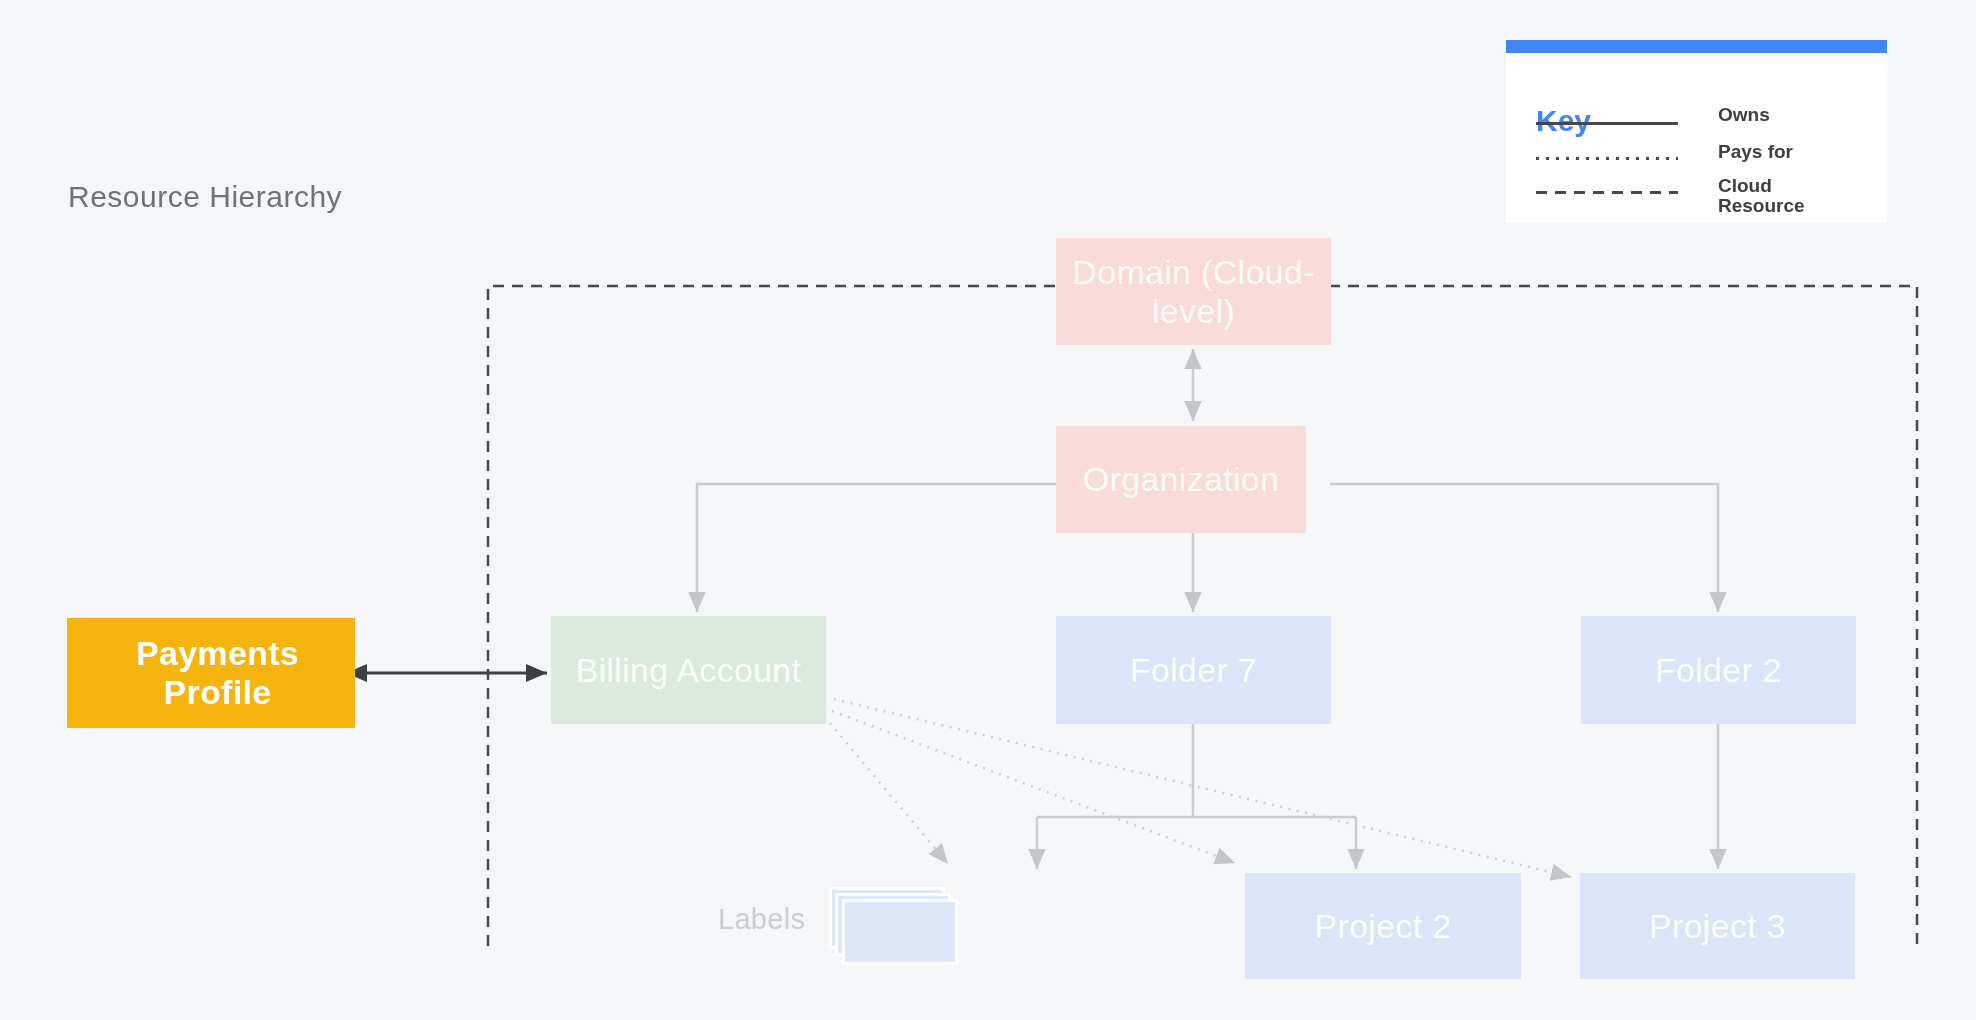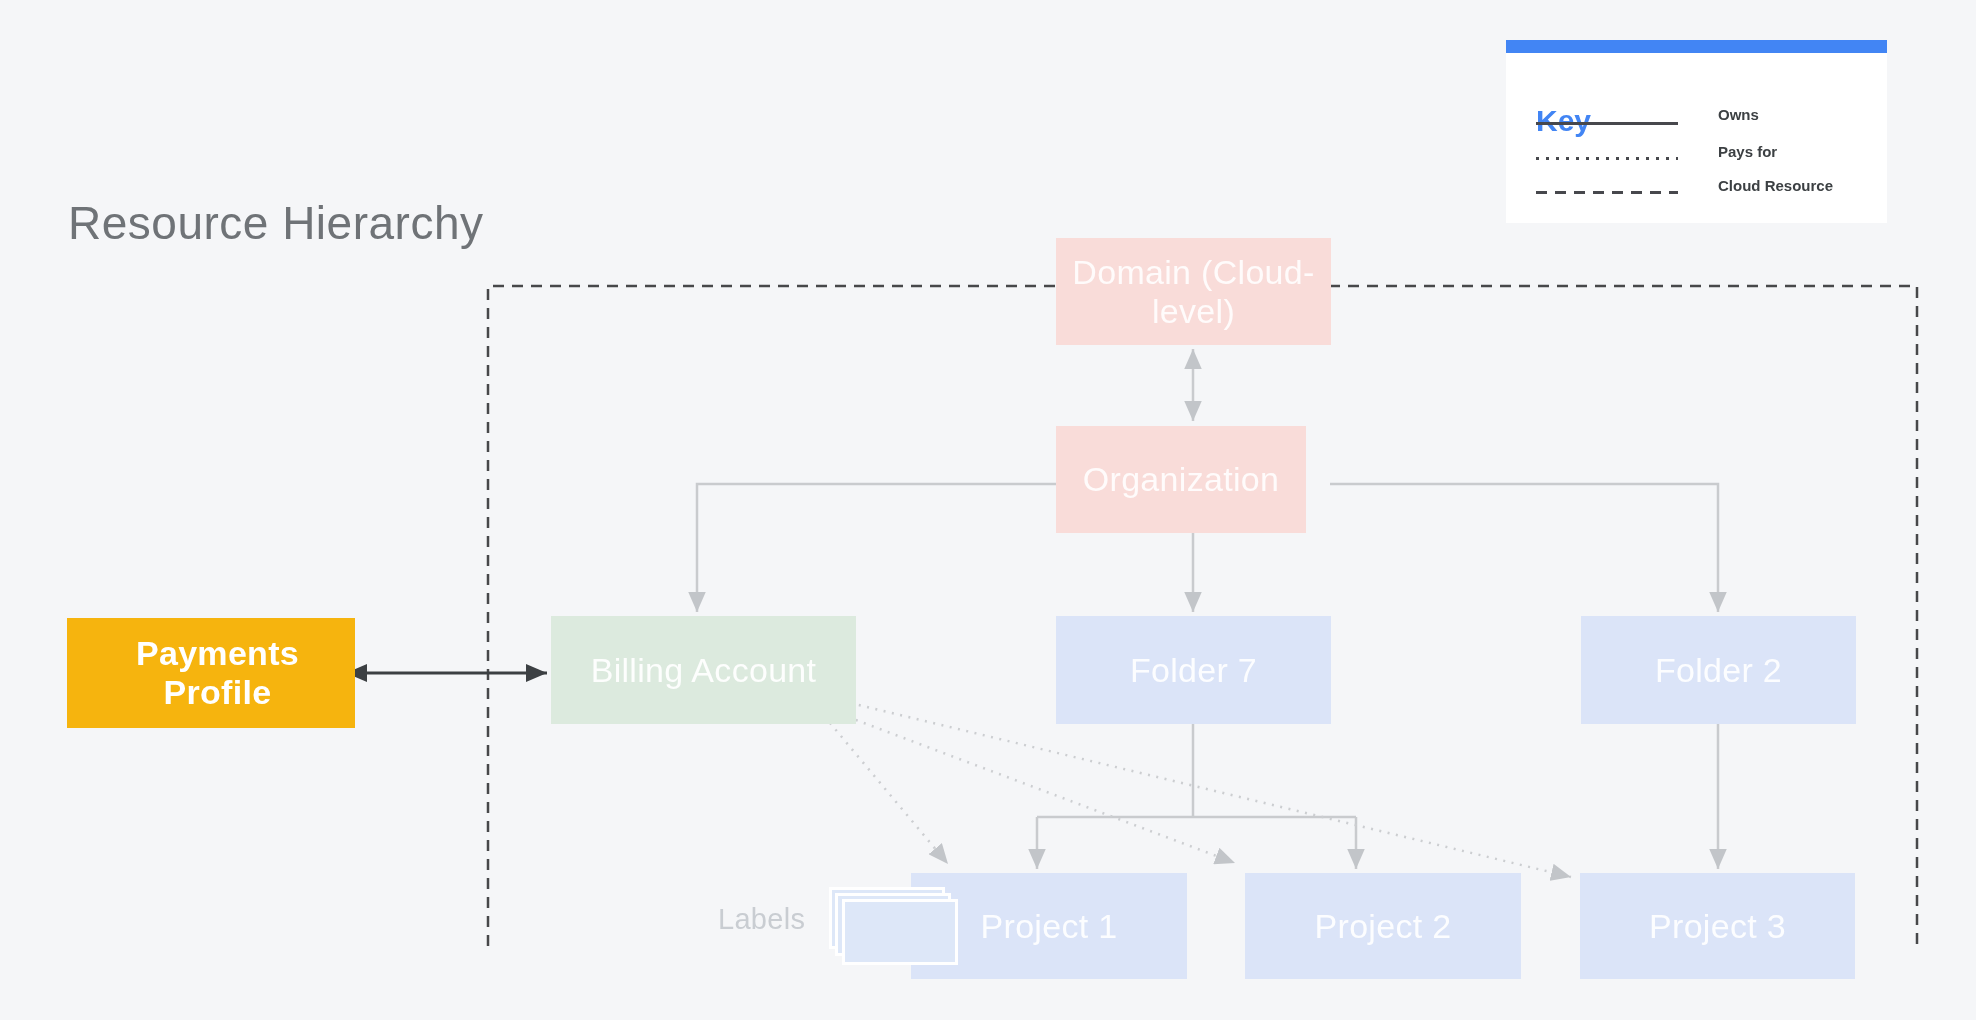--- a/index.html
+++ b/index.html
@@ -4,58 +4,58 @@
 <style>
   html,body{margin:0;padding:0;background:#e9eaec;}
   #canvas{
     position:relative;width:1976px;height:1020px;overflow:hidden;
     background:#f5f6f8;
     font-family:"Liberation Sans", sans-serif;
   }
   
   .page-title{
     position:absolute;left:68px;top:180px;
-    font-size:46px;font-weight:400;color:#6f7377;letter-spacing:.5px;margin-top:16px;
+    font-size:30px;font-weight:400;color:#6f7377;letter-spacing:.5px;
   }
   
   .legend{
     position:absolute;left:1506px;top:40px;width:381px;height:183px;
     background:#ffffff;
   }
   .legend-bar{position:absolute;left:0;top:0;width:100%;height:13px;background:#4285F4;}
   .legend-title{
     position:absolute;left:30px;top:64px;
     font-size:30px;font-weight:700;color:#4285F4;
   }
   .legend-sample{position:absolute;left:30px;width:142px;height:3px;}
   .legend-sample.solid{top:82px;background:#47484d;}
   .legend-sample.dotted{top:117px;
     background:repeating-linear-gradient(90deg,#47484d 0 3px,transparent 3px 10px);}
   .legend-sample.dashed{top:151px;
     background:repeating-linear-gradient(90deg,#47484d 0 11px,transparent 11px 19px);}
   .legend-label{
     position:absolute;left:212px;width:140px;
-    font-size:15px;font-weight:700;color:#3c4043;line-height:20px;
+    font-size:19px;font-weight:700;color:#3c4043;line-height:20px;
   }
   .legend-label.l1{top:65px;}
   .legend-label.l2{top:102px;}
   .legend-label.l3{top:136px;}
   
   .node{
     position:absolute;display:flex;align-items:center;justify-content:center;
     font-size:34px;font-weight:400;letter-spacing:.3px;
     color:rgba(255,255,255,0.92);text-align:center;
   }
   .node.pink{background:#f9dcd9;color:rgba(255,255,255,0.88);}
   .node.green{background:#dceade;}
   .node.blue{background:#dbe4f8;}
   .node.yellow{background:#F6B40E;color:#ffffff;font-weight:700;padding-left:13px;}
   #node-domain{left:1056px;top:238px;width:275px;height:107px;}
   #node-organization{left:1056px;top:426px;width:250px;height:107px;}
-  #node-billing{left:551px;top:616px;width:305px;height:108px;}
+  #node-billing{left:551px;top:616px;width:275px;height:108px;}
   #node-folder1{left:1056px;top:616px;width:275px;height:108px;}
   #node-folder2{left:1581px;top:616px;width:275px;height:108px;}
   #node-project1{left:911px;top:873px;width:276px;height:106px;}
   #node-project2{left:1245px;top:873px;width:276px;height:106px;}
   #node-project3{left:1580px;top:873px;width:275px;height:106px;}
   #node-payments{left:67px;top:618px;width:275px;height:110px;}
   
   .labels-caption{
     position:absolute;left:718px;top:903px;
     font-size:29px;color:#c9cdd2;letter-spacing:.3px;
@@ -123,23 +123,20 @@
   </div>
   <div class="node green" id="node-billing">
     <span>Billing Account</span>
   </div>
   <div class="node blue" id="node-folder1">
     <span>Folder 7</span>
   </div>
   <div class="node blue" id="node-folder2">
     <span>Folder 2</span>
   </div>
-  <div class="node blue" id="node-project1">
-    <span>Project 1</span>
-  </div>
   <div class="node blue" id="node-project2">
     <span>Project 2</span>
   </div>
   <div class="node blue" id="node-project3">
     <span>Project 3</span>
   </div>
   <div class="node yellow" id="node-payments">
     <span>Payments Profile</span>
   </div>
 

